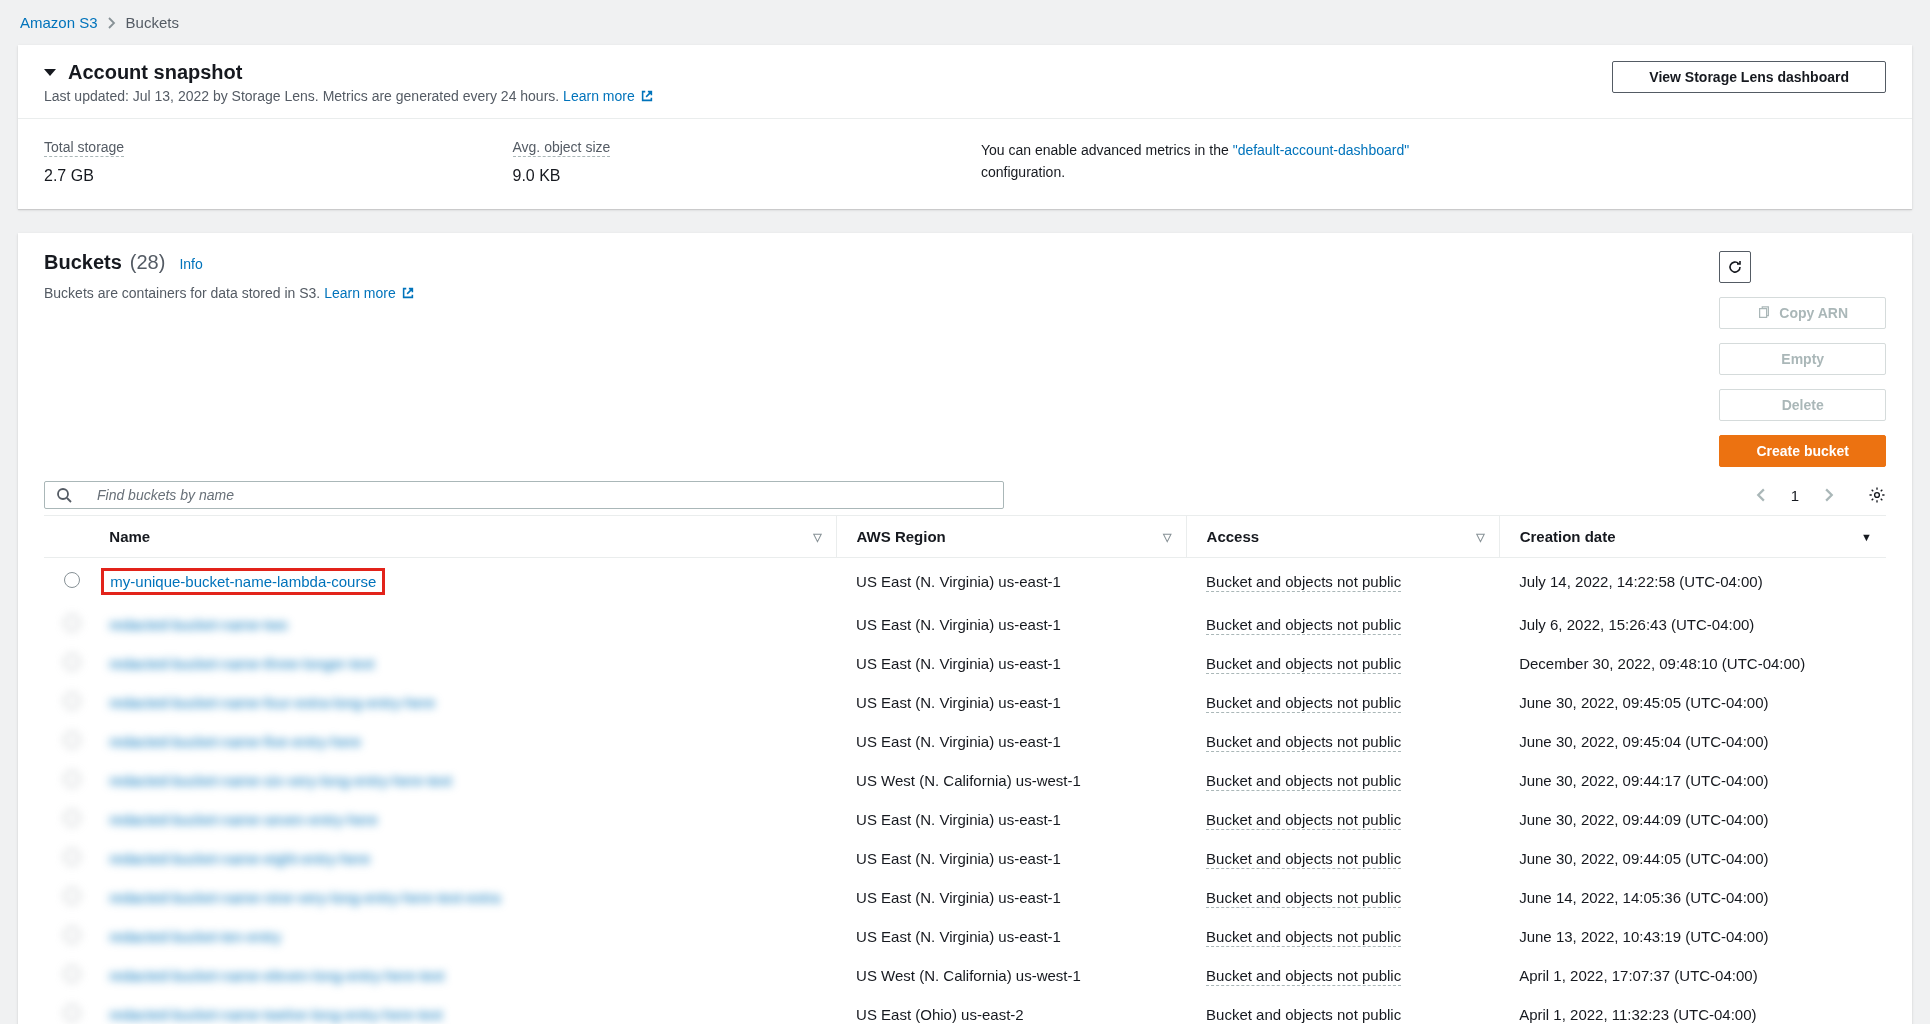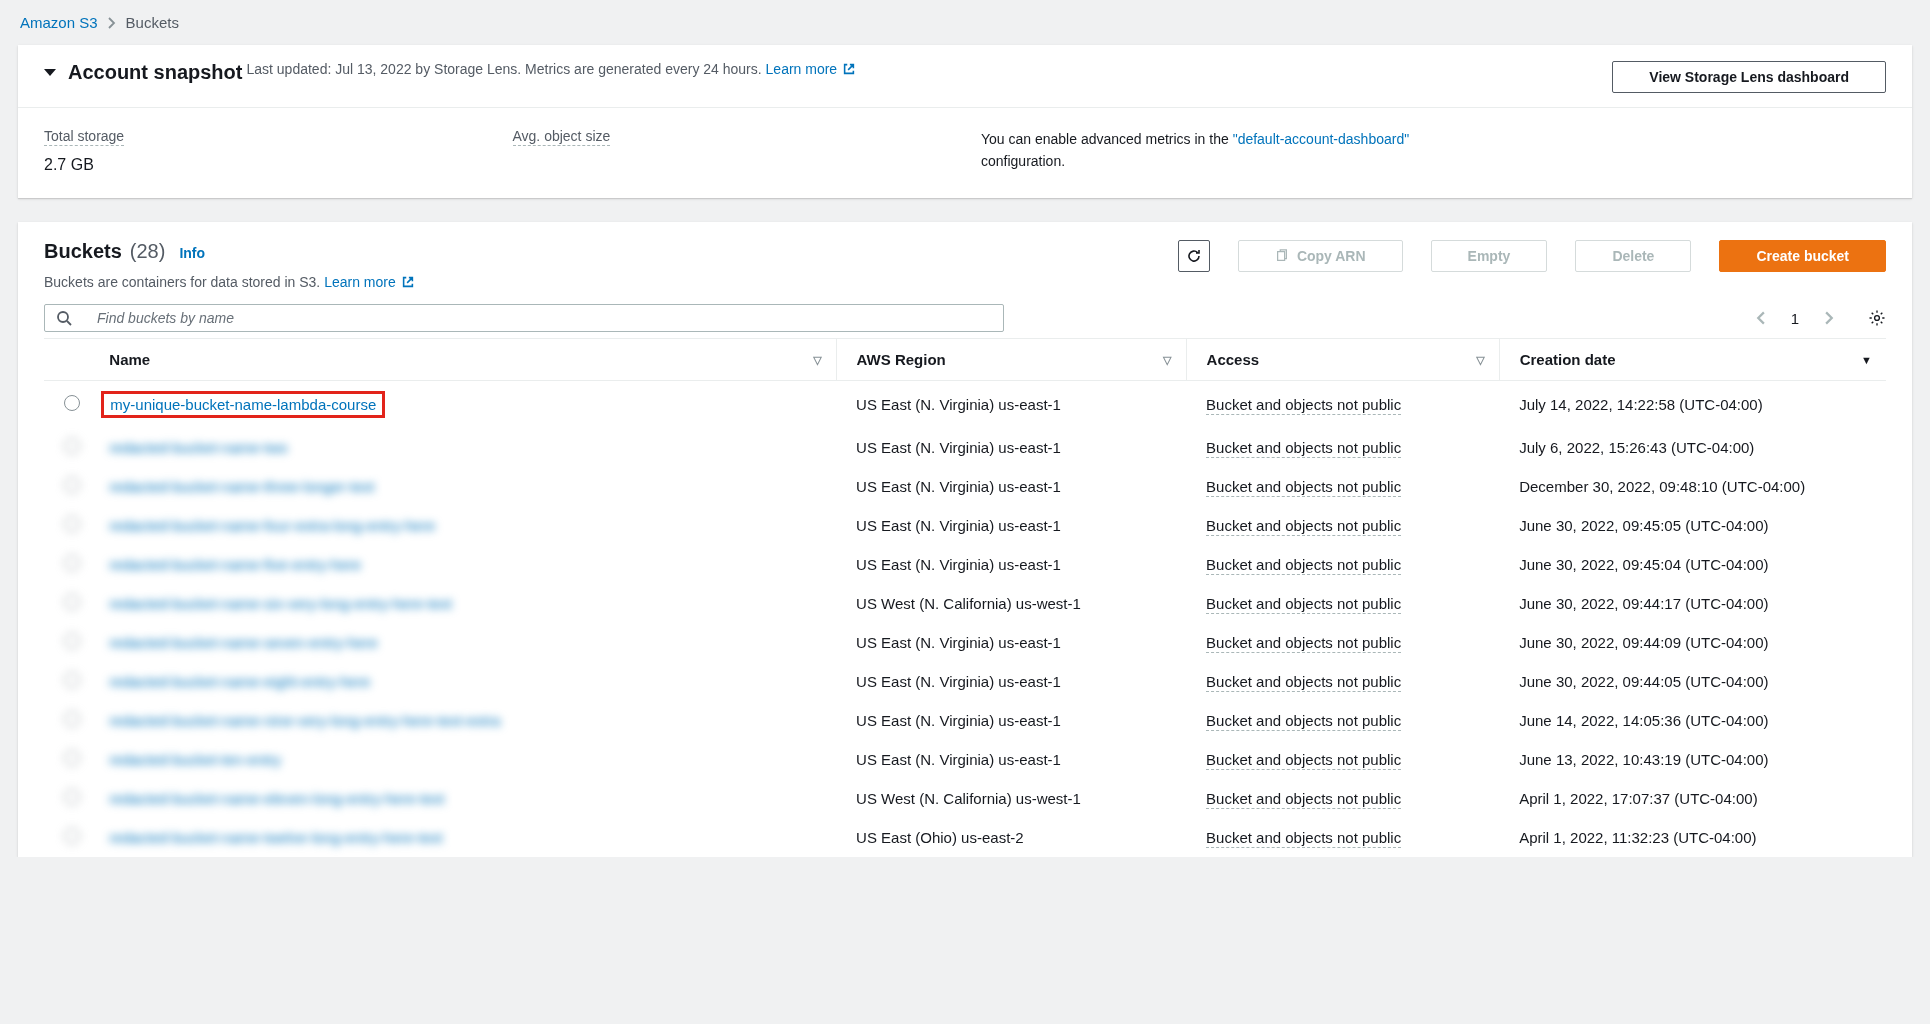--- a/index.html
+++ b/index.html
@@ -5,44 +5,44 @@
   * { box-sizing: border-box; }
   html, body { margin:0; padding:0; font-family: "Amazon Ember", "Helvetica Neue", Arial, sans-serif; font-size:14px; color:#16191f; background:#f0f1f2; width:1930px; }
   a { color:#0073bb; text-decoration:none; }
   .link { color:#0073bb; cursor:pointer; }
   .breadcrumb { padding:14px 20px; display:flex; align-items:center; gap:10px; font-size:15px; }
   .breadcrumb .sep { color:#879196; }
   .breadcrumb .cur { color:#545b64; }
 
   .panel { background:#fff; margin:0 18px 24px 18px; box-shadow:0 1px 1px rgba(0,0,0,.1), 0 1px 3px rgba(0,0,0,.1); }
   .panel-hdr { padding:16px 26px 14px 26px; display:flex; justify-content:space-between; align-items:flex-start; }
-  .snap-left { display:flex; flex-direction:row; gap:4px; }
+  .snap-left { display:flex; flex-direction:column; gap:4px; }
   .snap-title-row { display:flex; align-items:center; gap:12px; }
   .caret { width:0;height:0;border-left:6px solid transparent;border-right:6px solid transparent;border-top:7px solid #16191f; }
   .snap-title { font-size:20px; font-weight:700; }
   .snap-sub { font-size:14px; color:#545b64; }
   .ext-link-icon { display:inline-block; vertical-align:-2px; margin-left:5px; }
   .btn { display:inline-flex; align-items:center; justify-content:center; background:#fff; border:1px solid #545b64; border-radius:2px; padding:6px 36px; font-weight:700; font-size:14px; color:#16191f; cursor:pointer; height:32px; line-height:1.2; }
   .btn-disabled { border-color:#d5dbdb; color:#aab7b8; cursor:default; }
   .btn-primary { background:#ec7211; border-color:#ec7211; color:#fff; }
   .btn-icon { width:32px; padding:0; }
   .snapshot-grid { display:flex; border-top:1px solid #eaeded; padding:20px 26px 24px 26px; gap:8px; }
   .metric-col { flex:0 0 25%; display:flex; flex-direction:column; gap:10px; }
   .metric-label { color:#545b64; border-bottom:1px dashed #aab7b8; width:fit-content; padding-bottom:1px; }
   .metric-val { font-size:16px; }
   .adv-note { flex:0 0 25%; font-size:14px; line-height:1.6; }
 
   .buckets-section { background:#fff; margin:0 18px 0 18px; box-shadow:0 1px 1px rgba(0,0,0,.1), 0 1px 3px rgba(0,0,0,.1); padding:18px 26px 0 26px; }
   .buckets-hdr { display:flex; justify-content:space-between; align-items:flex-start; }
   .buckets-title-row { display:flex; align-items:baseline; gap:8px; }
   .buckets-title { font-size:20px; font-weight:700; }
   .buckets-count { font-size:20px; font-weight:400; color:#545b64; }
-  .info-link { color:#0073bb; font-size:14px; font-weight:700; margin-left:6px; }
+  .info-link { color:#0073bb; font-size:14px; font-weight:400; margin-left:6px; }
   .buckets-sub { margin-top:11px; font-size:14px; color:#545b64; }
-  .btn-row { display:flex; gap:28px; }
+  .btn-row { display:flex; gap:14px;flex-direction:column; }
   .search-row { display:flex; justify-content:space-between; align-items:center; margin-top:14px; margin-bottom:6px; }
   .search { position:relative; width:960px; }
   .search input { width:100%; height:28px; border:1px solid #aab7b8; border-radius:2px; padding:6px 10px 6px 52px; font-size:14px; font-style:italic; color:#555; }
   .search input::placeholder { color:#687078; font-style:italic; }
   .search-icon { position:absolute; left:12px; top:50%; transform:translateY(-50%); }
   .pager { display:flex; align-items:center; gap:20px; }
   .pager .pagenav { color:#879196; font-size:20px; line-height:1; padding:2px 6px; }
   .pager .pagenum { font-size:15px; }
   .gear { margin-left:8px; }
   .table { width:100%; border-collapse:collapse; margin-top:6px; }
@@ -92,20 +92,21 @@
     </div>
     <button class="btn">View Storage Lens dashboard</button>
   </div>
   <div class="snapshot-grid">
     <div class="metric-col">
       <span class="metric-label">Total storage</span>
       <span class="metric-val">2.7 GB</span>
     </div>
     <div class="metric-col">
       <span class="metric-label">Avg. object size</span>
+      <span class="metric-val">9.0 KB</span>
     </div>
     <div class="adv-note">
       <span>You can enable advanced metrics in the </span><a class="link" href="#">"default-account-dashboard"</a><span> configuration.</span>
     </div>
   </div>
 </div>
 
 <div class="buckets-section">
   <div class="buckets-hdr">
     <div>

